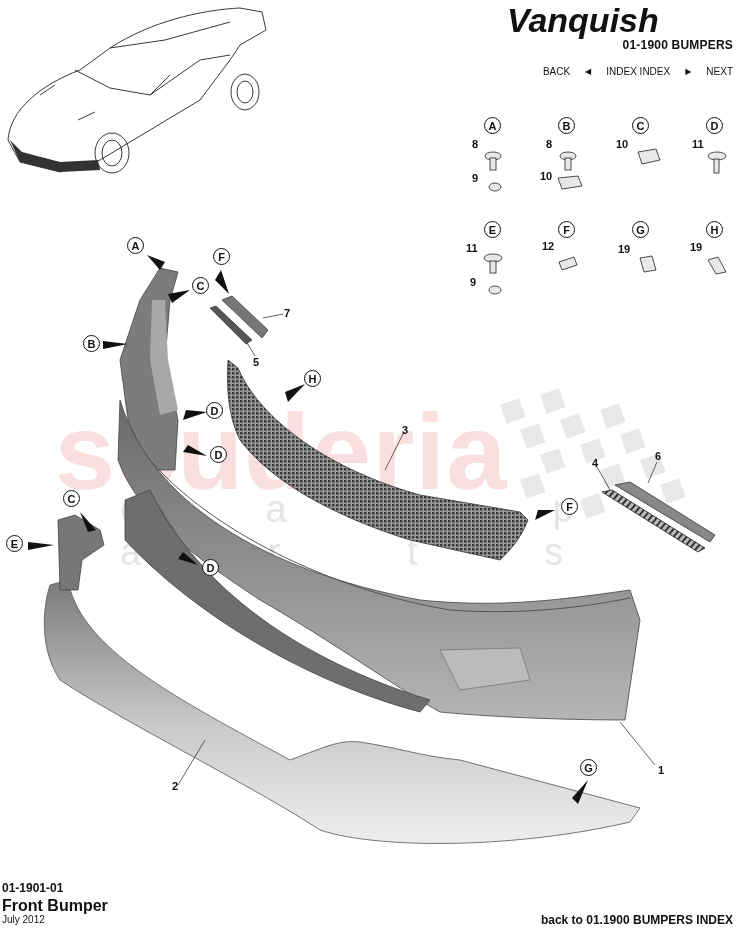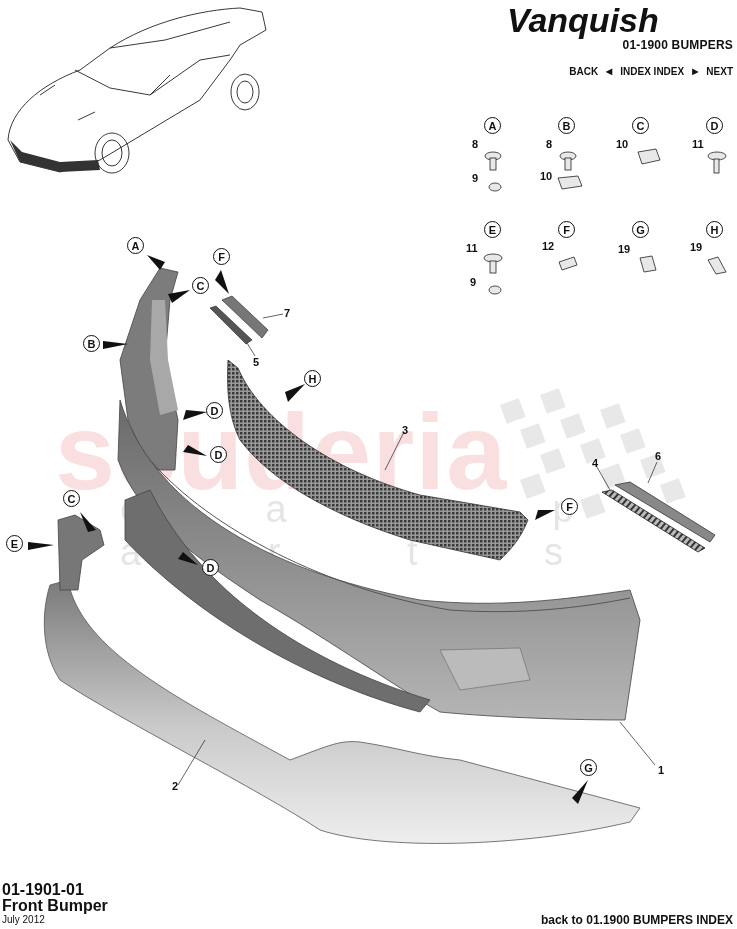--- a/index.html
+++ b/index.html
@@ -1,23 +1,23 @@
 <!DOCTYPE html>
 <html><head>
 <meta charset="utf-8">
 <style>
   html, body { margin:0; padding:0; background:#ffffff; }
   body { width:737px; height:929px; position:relative; overflow:hidden; font-family:"Liberation Sans", sans-serif; color:#111; }
   .abs { position:absolute; }
   .brand { left:505px; top:2px; width:230px; height:38px; }
   .section-title { right:4px; top:38px; font-family:"Liberation Sans", sans-serif; font-weight:bold; font-size:12px; letter-spacing:0.2px; }
-  .nav { right:4px; top:66px; font-size:10px; font-weight:bold; display:flex; gap:8px; align-items:center; }
+  .nav { right:4px; top:66px; font-size:10px; font-weight:normal; display:flex; gap:15px; align-items:center; }
   .nav span { cursor:pointer; }
   .nav .tri { font-size:8px; }
-  .footer-code { left:2px; top:881px; font-size:16px; font-weight:bold; }
+  .footer-code { left:2px; top:881px; font-size:12px; font-weight:bold; }
   .footer-title { left:2px; top:897px; font-size:16px; font-weight:bold; }
   .footer-date { left:2px; top:914px; font-size:10px; font-weight:normal; }
   .footer-link { right:4px; top:913px; font-size:12px; font-weight:bold; cursor:pointer; }
   .callout { position:absolute; width:17px; height:17px; border:1.3px solid #111; border-radius:50%; background:#fff; font-size:11px; font-weight:bold; display:flex; align-items:center; justify-content:center; box-sizing:border-box; }
   .num { position:absolute; font-size:11px; font-weight:bold; }
   .watermark { left:55px; top:398px; font-size:108px; font-weight:bold; color:rgba(230,110,120,0.22); letter-spacing:1px; line-height:1; }
   .watermark-sub { left:120px; top:488px; font-size:38px; color:rgba(180,180,180,0.35); letter-spacing:58px; }
   svg.diagram { position:absolute; left:0; top:0; }
 </style>
 </head>

